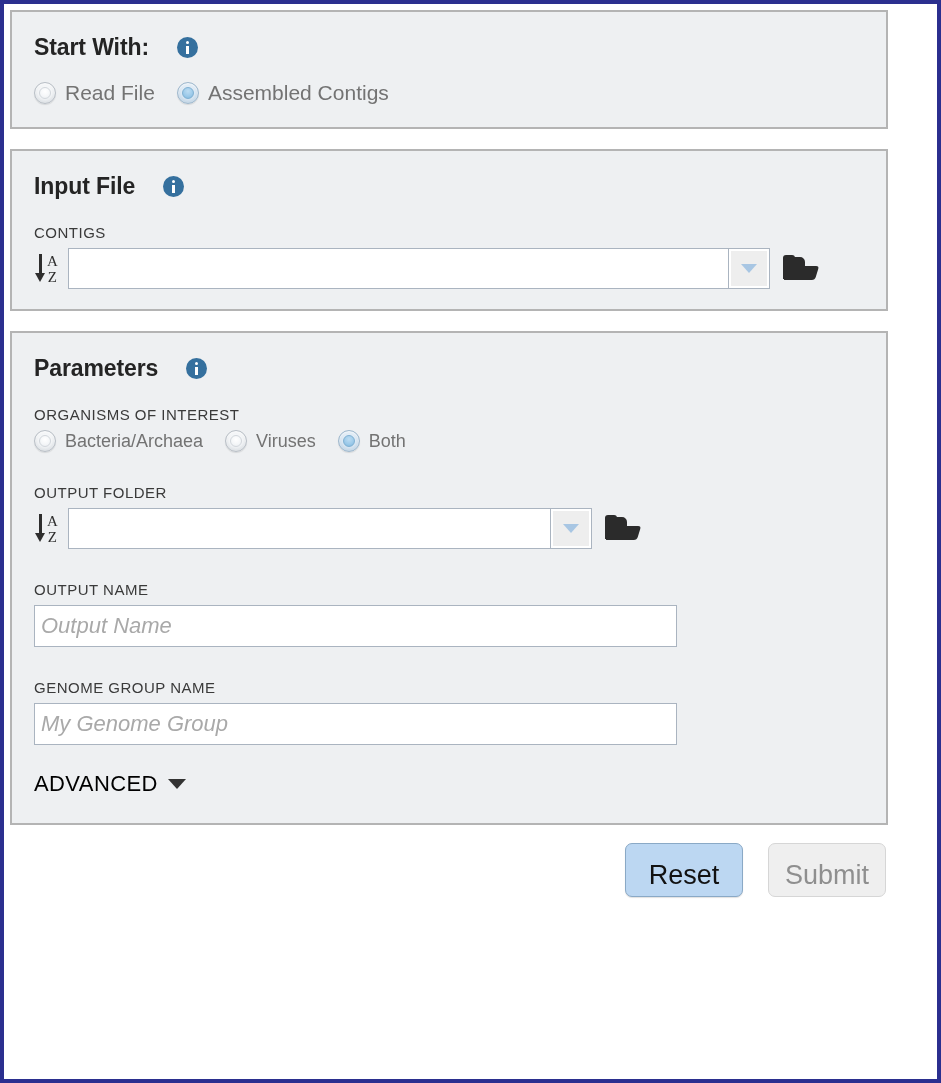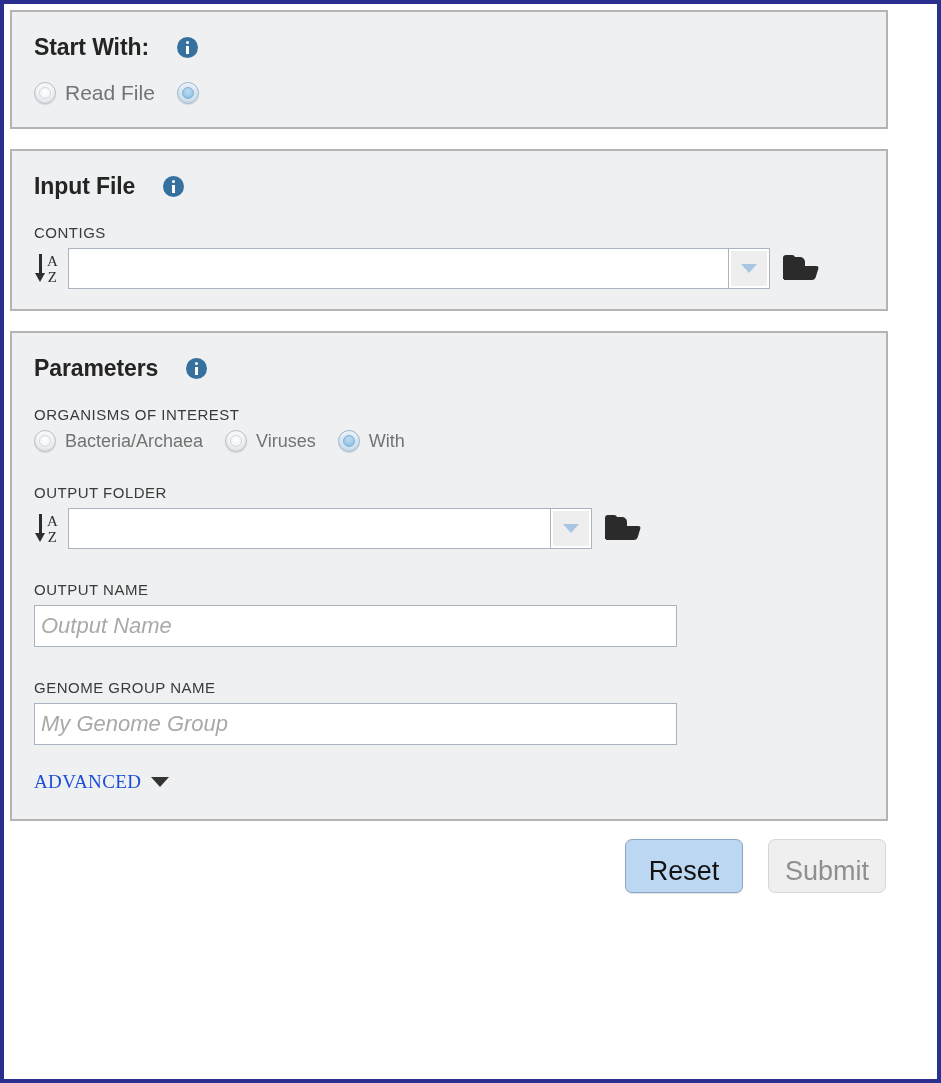--- a/index.html
+++ b/index.html
@@ -273,24 +273,23 @@
   
   .advanced {
     display: flex;
     align-items: center;
     gap: 10px;
     margin-top: 26px;
     cursor: pointer;
     width: max-content;
   }
   .advanced-label {
-    font-size: 19px;
-    color: #1d4ed8;
+    font-size: 22px;
+    color: #000000;
     letter-spacing: 0.4px;
-    font-family: Liberation Serif, serif;
   }
   .caret-dark {
     width: 0; height: 0;
     border-left: 9px solid transparent;
     border-right: 9px solid transparent;
     border-top: 10px solid #333333;
   }
 
   
   .footer {
@@ -337,20 +336,21 @@
       <span class="info-icon"></span>
     </div>
 
     <div class="radio-row">
       <label class="radio-opt">
         <span class="radio"></span>
         <span class="radio-label">Read File</span>
       </label>
       <label class="radio-opt">
         <span class="radio checked"></span>
+        <span class="radio-label">Assembled Contigs</span>
       </label>
     </div>
   </div>
 
   <div class="panel input-file">
     <div class="panel-heading">
       <span class="panel-title">Input File</span>
       <span class="info-icon"></span>
     </div>
 
@@ -389,21 +389,21 @@
         <label class="radio-opt">
           <span class="radio"></span>
           <span class="radio-label small">Bacteria/Archaea</span>
         </label>
         <label class="radio-opt">
           <span class="radio"></span>
           <span class="radio-label small">Viruses</span>
         </label>
         <label class="radio-opt">
           <span class="radio checked"></span>
-          <span class="radio-label small">With</span>
+          <span class="radio-label small">Both</span>
         </label>
       </div>
     </div>
 
     <div class="field-block">
       <div class="field-label">OUTPUT FOLDER</div>
       <div class="combo-row">
         <span class="sort-icon">
           <span class="arrow-stem"></span>
           <span class="arrow-head"></span>

